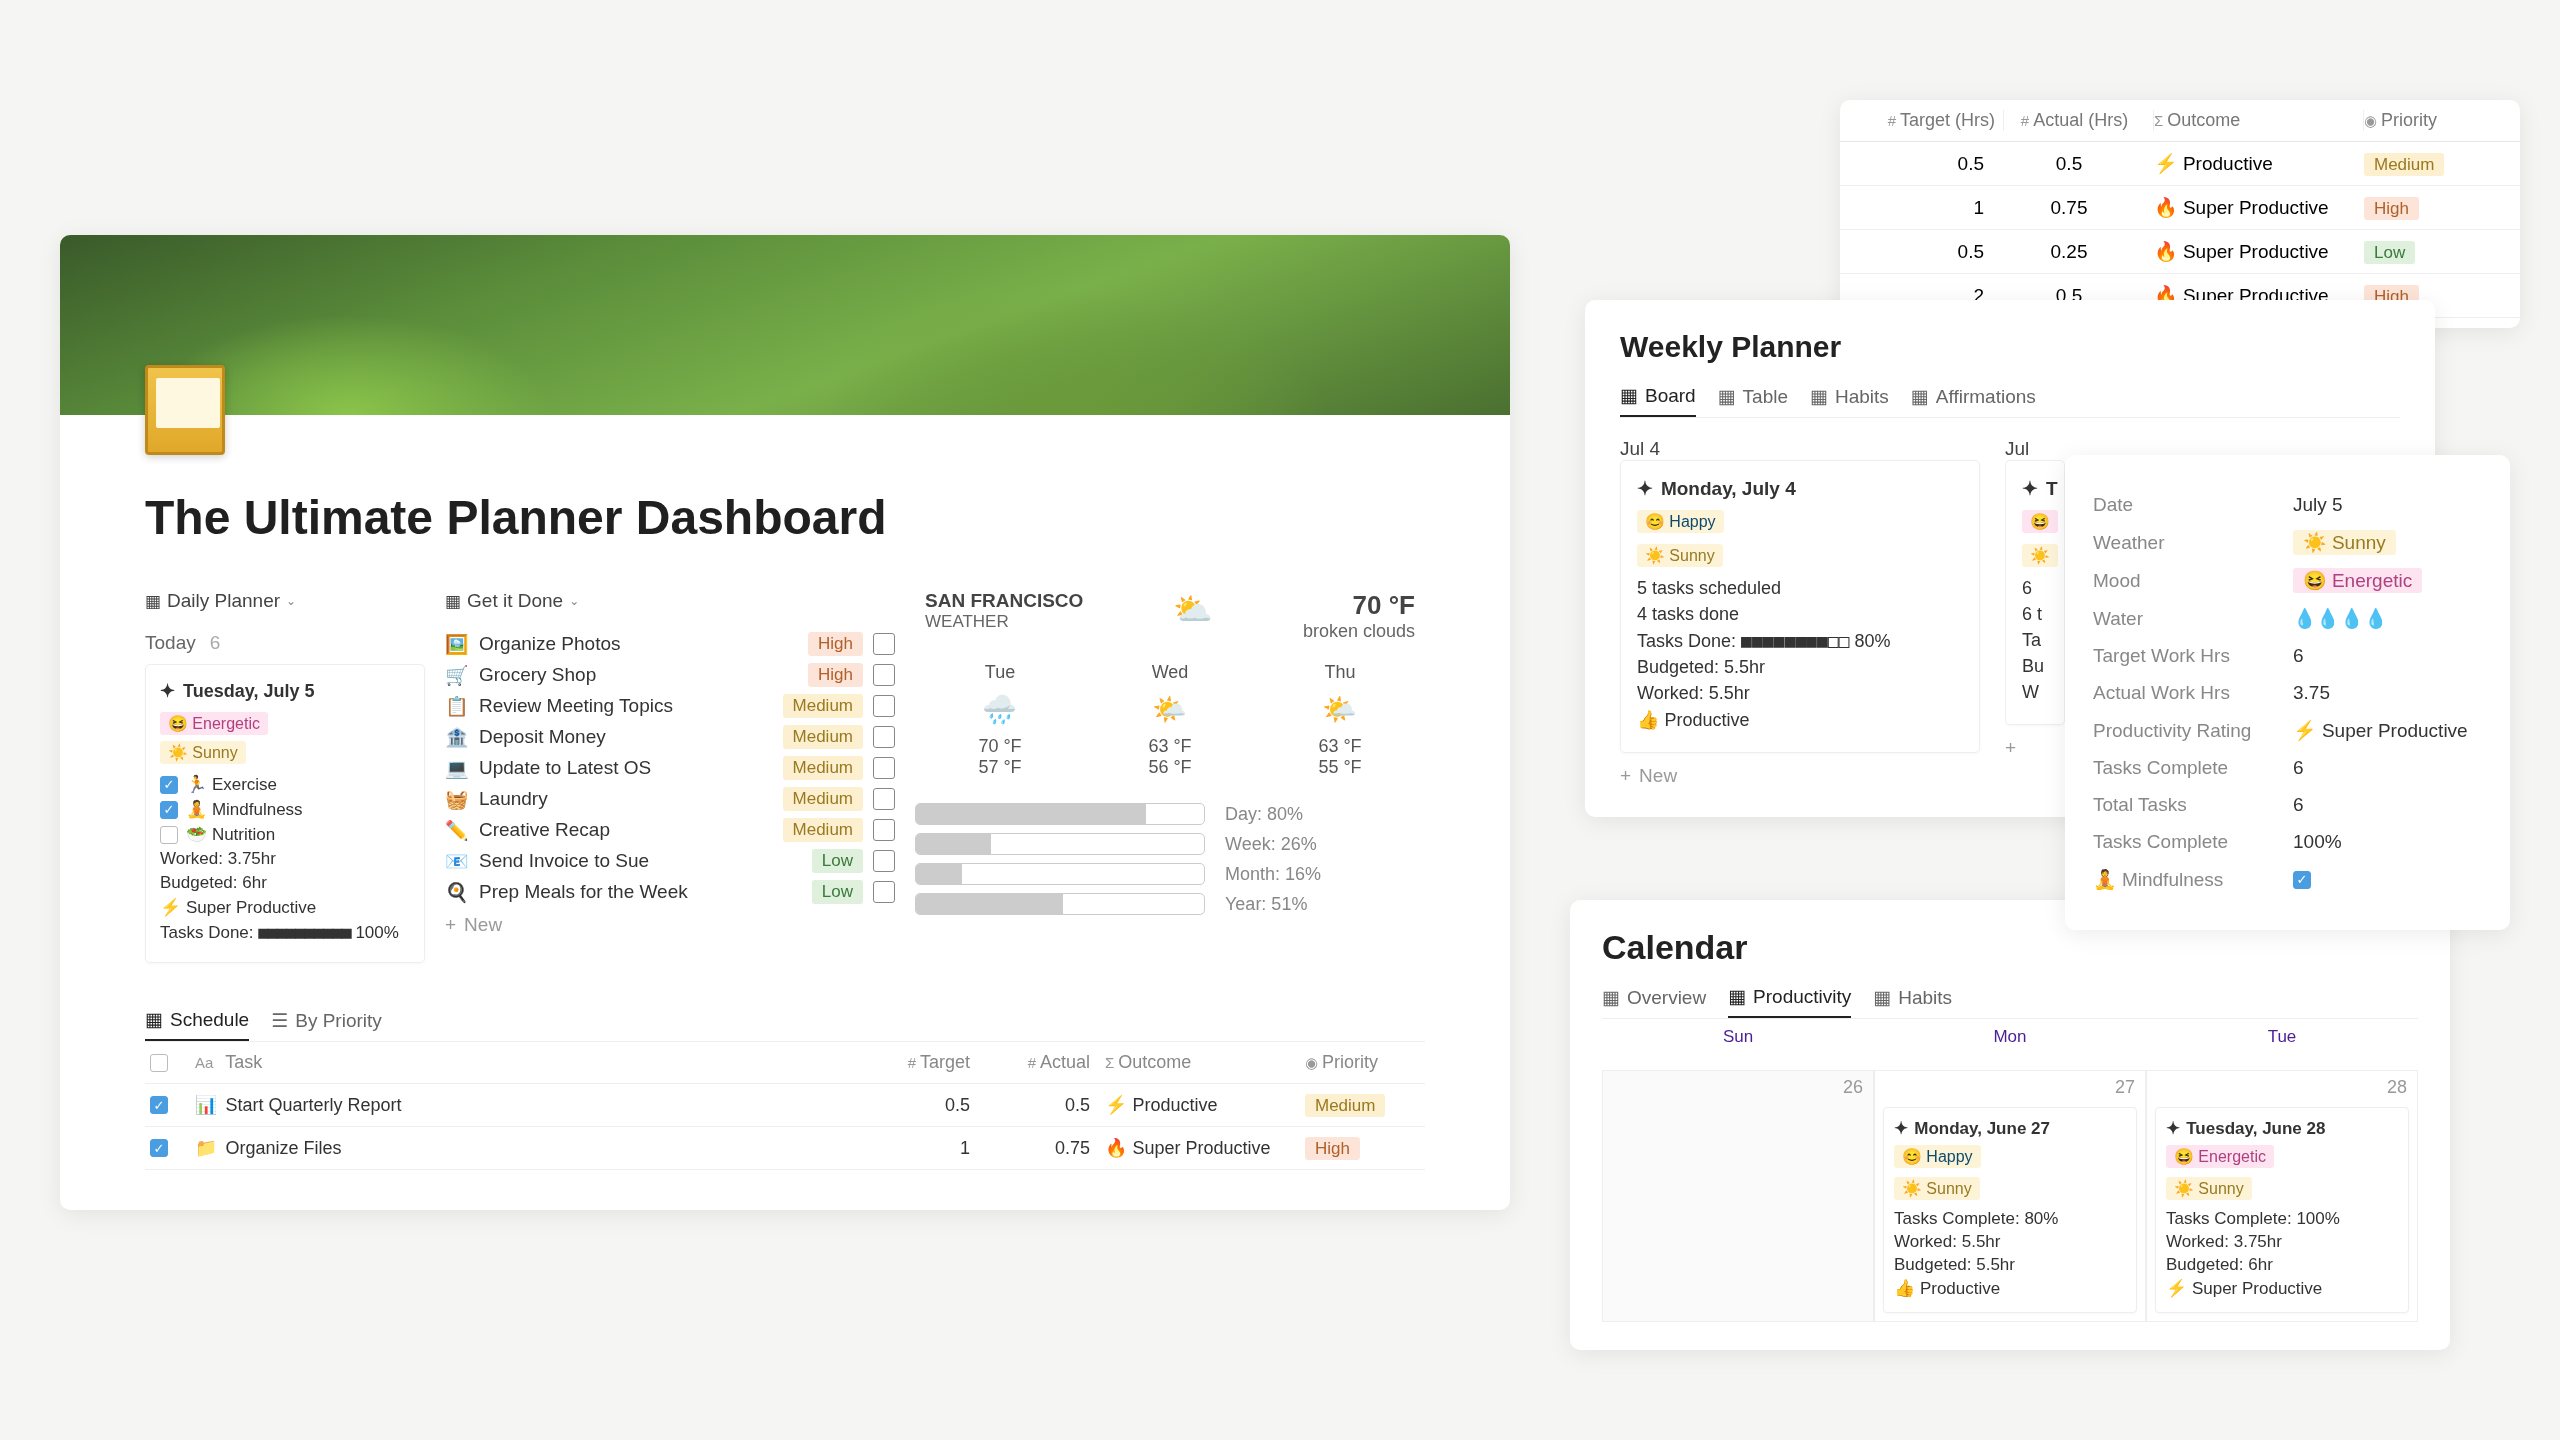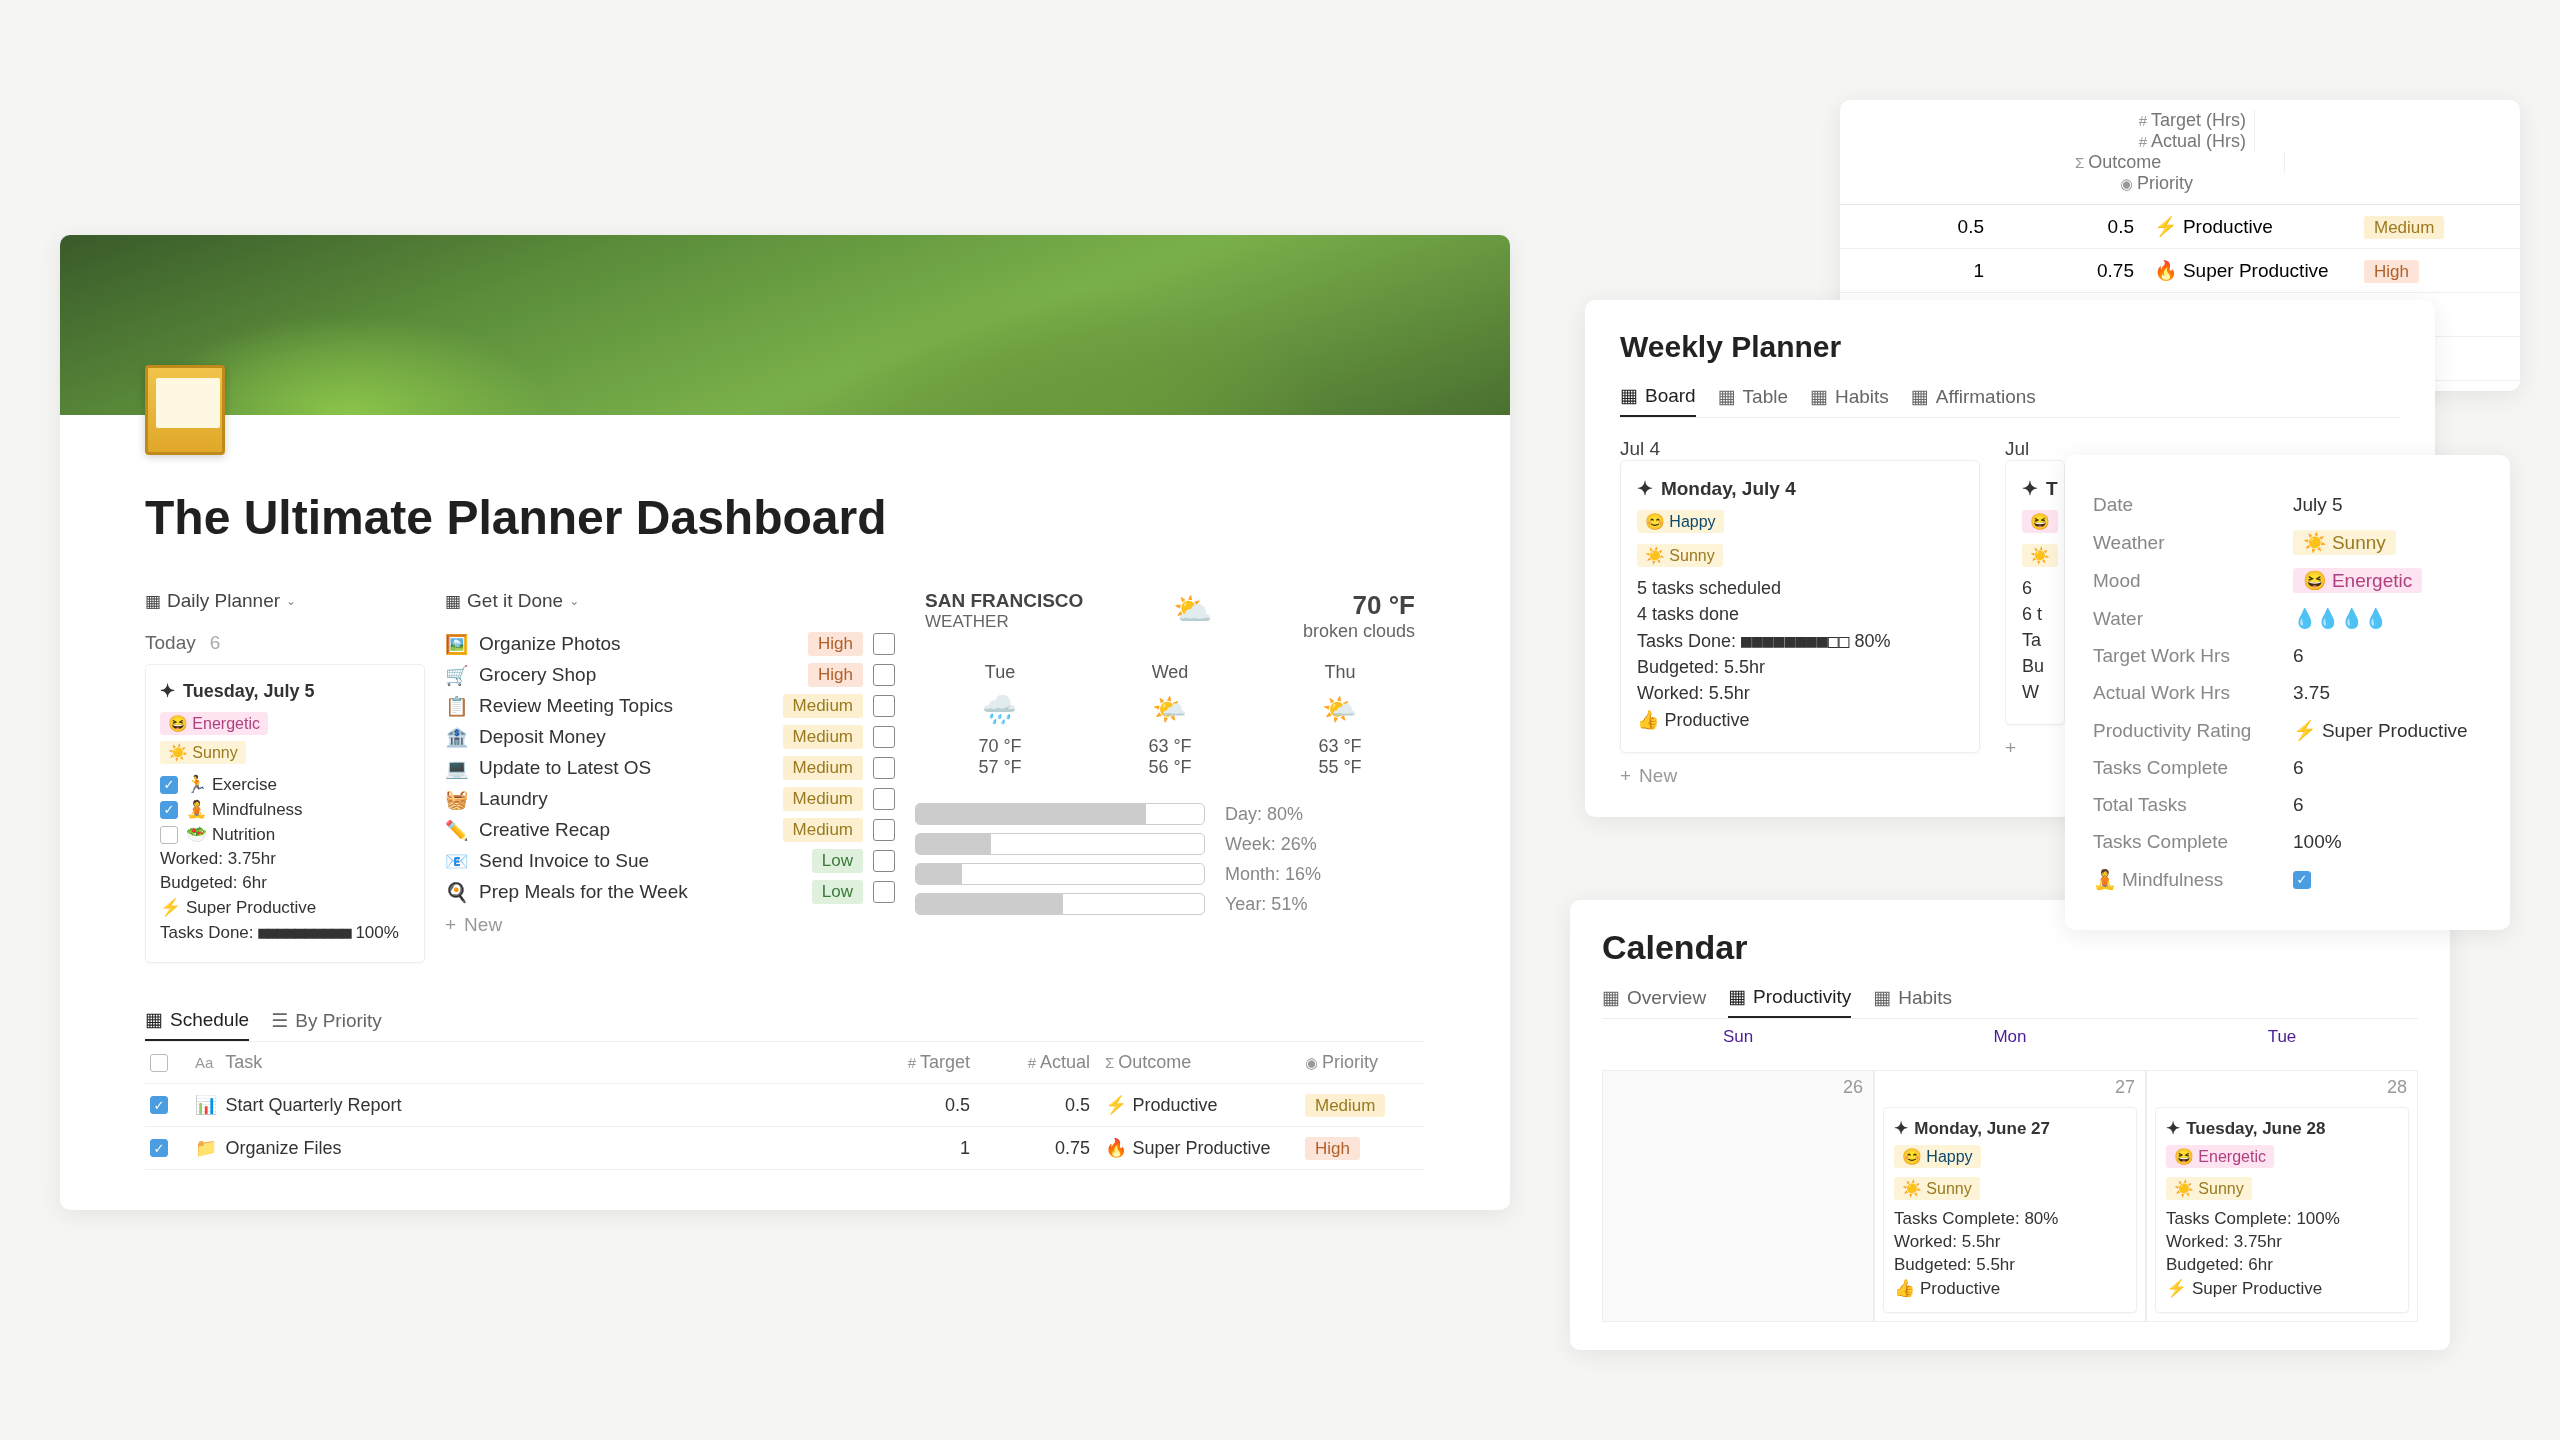--- a/index.html
+++ b/index.html
@@ -80,25 +80,25 @@
 .c-task{flex:2;display:flex;align-items:center;gap:8px;min-width:280px;}
 .c-tgt{width:120px;text-align:right;padding-right:15px;}
 .c-act{width:120px;text-align:right;padding-right:15px;}
 .c-out{width:200px;}
 .c-pri{width:120px;}
 .hdr-ico{font-size:15px;color:#999;margin-right:4px;}
 
 
 .toptable{position:absolute;right:40px;top:100px;width:680px;padding-bottom:10px;font-size:19px;}
 .toptable .hrow,.toptable .drow{display:flex;align-items:center;border-bottom:1px solid #eee;padding:10px 14px;}
-.toptable .hrow{color:#777;font-size:18px;font-weight:400;border-bottom:1.5px solid #e5e5e5;flex-direction:column;}
+.toptable .hrow{color:#777;font-size:18px;font-weight:400;border-bottom:1.5px solid #e5e5e5;}
 .toptable .hrow>div{border-right:1px solid #eee;padding-right:8px;}
 .toptable .hrow>div:last-child{border-right:none;}
 .tt-tgt{width:150px;text-align:right;padding-right:20px;}
-.tt-act{width:150px;text-align:right;padding-right:20px;}
+.tt-act{width:150px;text-align:center;padding-right:20px;}
 .tt-out{width:210px;}
 .tt-pri{width:120px;}
 
 
 .weekly{position:absolute;left:1585px;top:300px;width:850px;padding:30px 35px;}
 .weekly h2{font-size:30px;font-weight:700;color:#222;margin-bottom:20px;}
 .board-cols{display:flex;gap:25px;margin-top:20px;}
 .bcol{width:360px;}
 .bcol-hdr{font-size:19px;color:#444;font-weight:500;}
 .bcard{border:1px solid #eee;border-radius:5px;padding:16px;font-size:18px;color:#333;box-shadow:0 1px 3px rgba(0,0,0,.04);margin-bottom:12px;}

